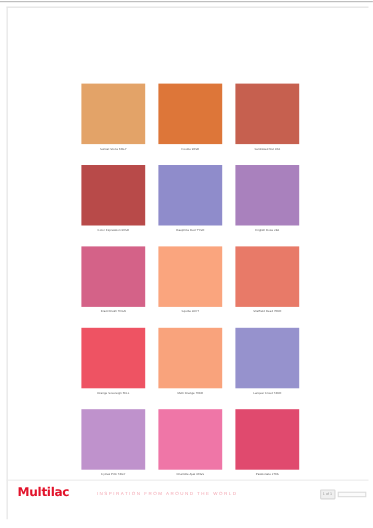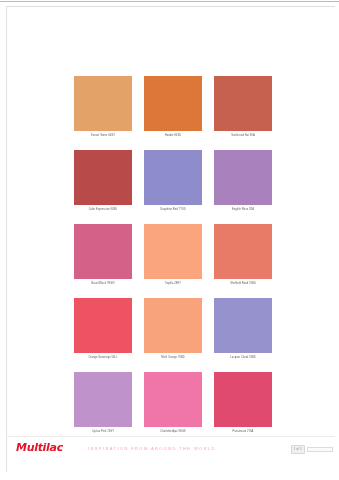--- a/index.html
+++ b/index.html
@@ -81,21 +81,20 @@
     border-top: 1px solid #ebebeb;
   }
 
   #brand-logo {
     position: absolute;
     left: 10px;
     top: 4px;
     font-family: "DejaVu Sans", sans-serif;
     font-size: 11px;
     font-weight: bold;
-    font-style: italic;
     letter-spacing: -0.3px;
     color: #e2132b;
   }
 
   #tagline {
     position: absolute;
     left: 82px;
     top: 9px;
     font-size: 4.1px;
     letter-spacing: 1.35px;

